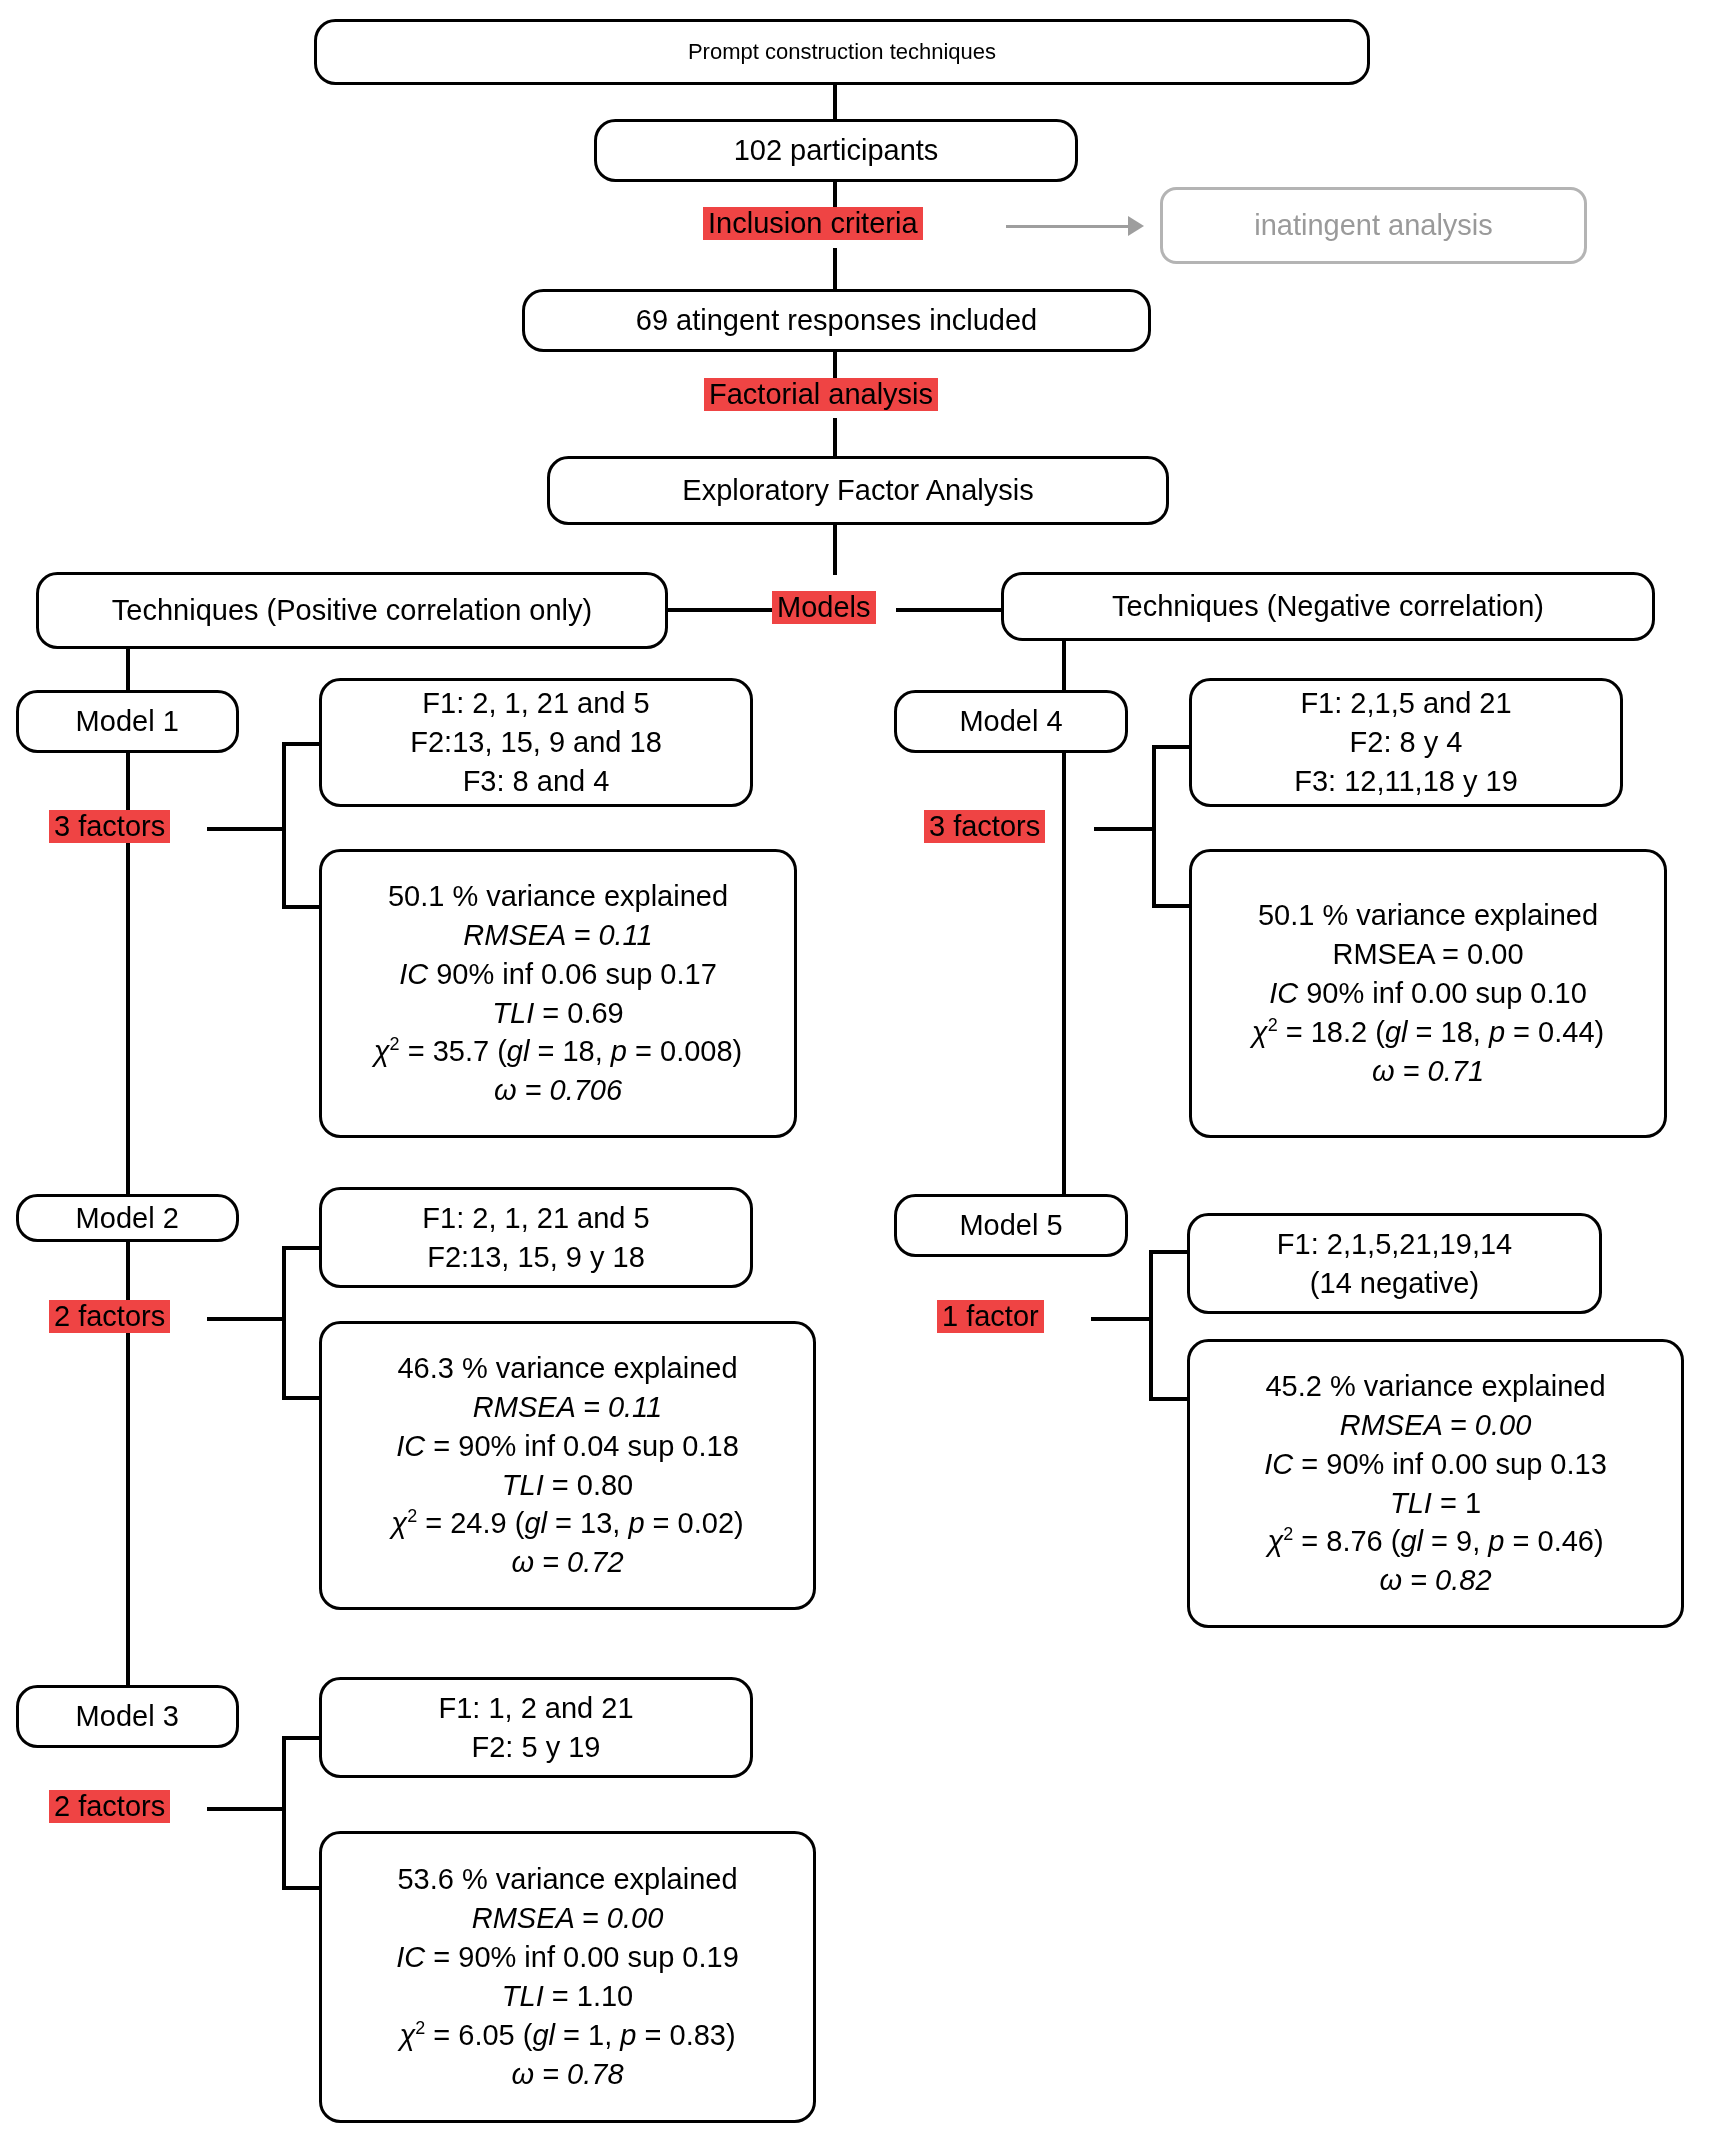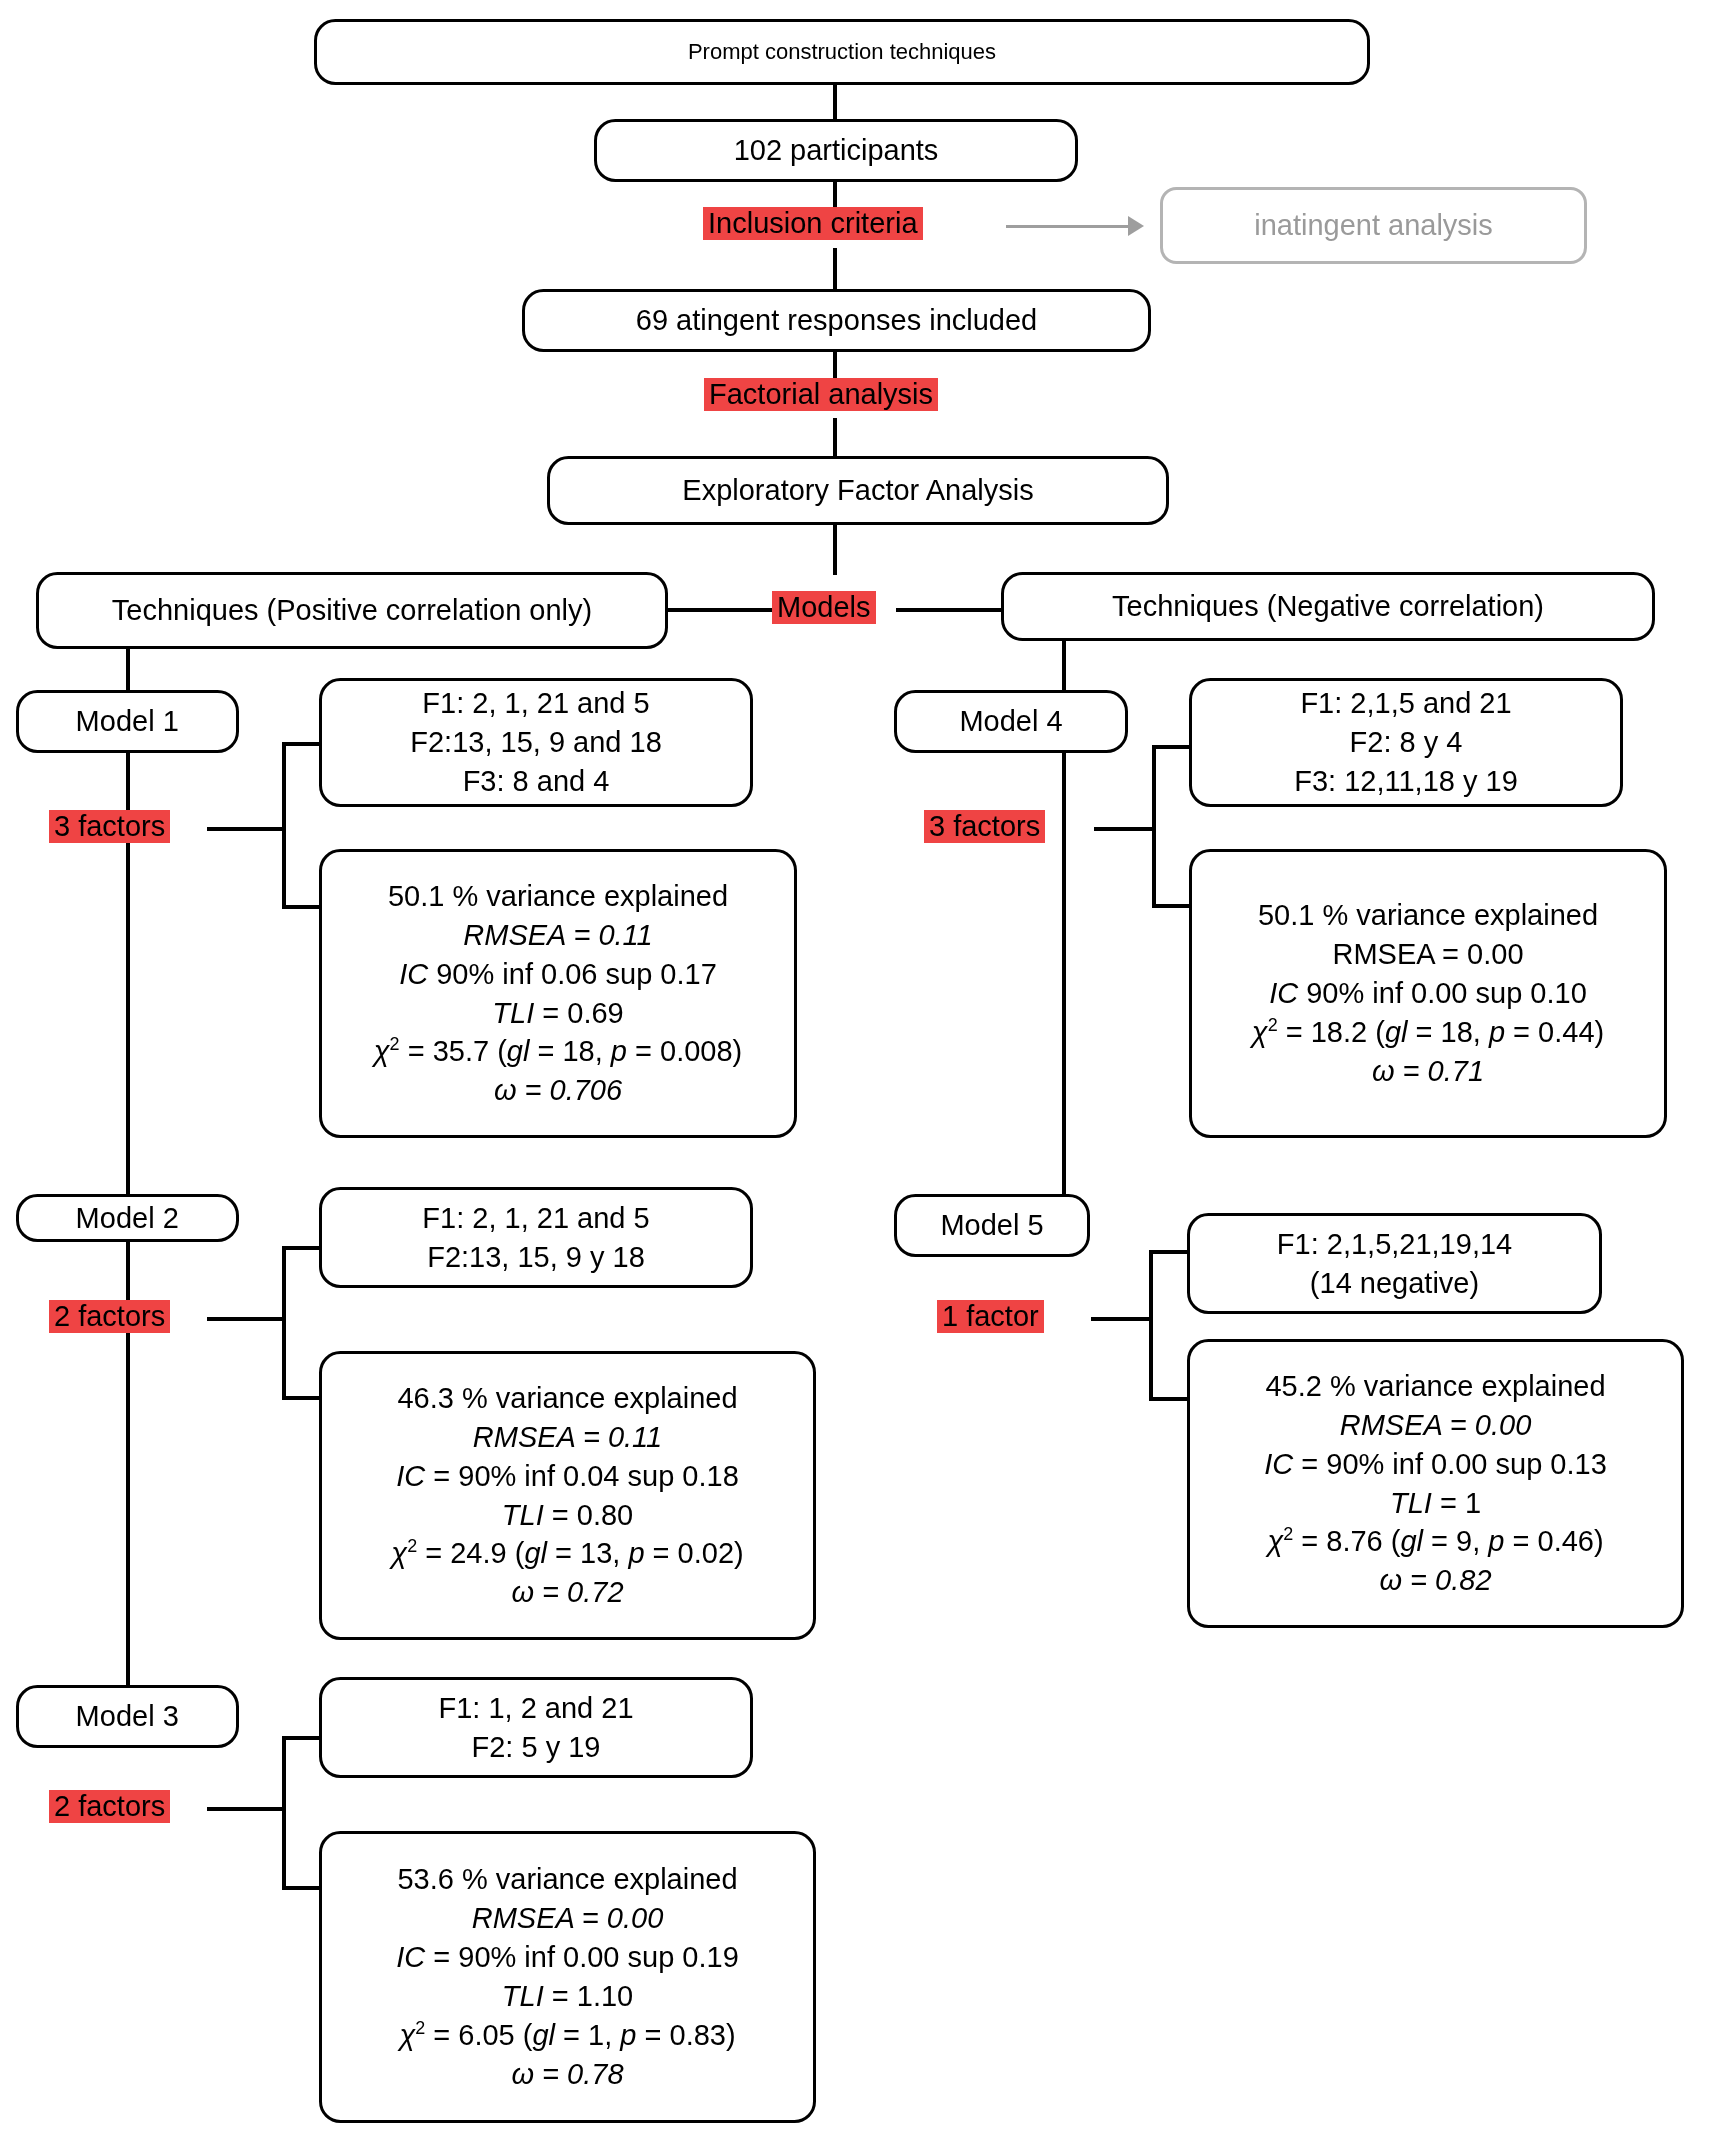--- a/index.html
+++ b/index.html
@@ -178,21 +178,21 @@
       <div class="bh b"></div>
   </div>
 
   <div class="node f46" style="left:319px; top:1187px; width:434px; height:101px;">
     <span class="txt">
       <span>F1: 2, 1, 21 and 5</span><br>
       <span>F2:13, 15, 9 y 18</span>
     </span>
   </div>
 
-  <div class="node f46" style="left:319px; top:1351px; width:497px; height:289px;">
+  <div class="node f46" style="left:319px; top:1321px; width:497px; height:289px;">
     <span class="txt">
       <span>46.3 % variance explained</span><br>
       <span class="ital">RMSEA = 0.11</span><br>
       <span class="ital">IC</span><span> = 90% inf 0.04 sup 0.18</span><br>
       <span class="ital">TLI</span><span> = 0.80</span><br>
       <span class="ital">χ</span><span class="sup">2</span><span> = 24.9 (</span><span class="ital">gl</span><span> = 13, </span><span class="ital">p</span><span> = 0.02)</span><br>
       <span class="ital">ω = 0.72</span>
     </span>
   </div>
 
@@ -253,21 +253,21 @@
   <div class="node f46" style="left:1189px; top:849px; width:478px; height:289px;">
     <span class="txt">
       <span>50.1 % variance explained</span><br>
       <span>RMSEA = 0.00</span><br>
       <span class="ital">IC</span><span> 90% inf 0.00 sup 0.10</span><br>
       <span class="ital">χ</span><span class="sup">2</span><span> = 18.2 (</span><span class="ital">gl</span><span> = 18, </span><span class="ital">p</span><span> = 0.44)</span><br>
       <span class="ital">ω = 0.71</span>
     </span>
   </div>
 
-  <div class="node f46" style="left:894px; top:1194px; width:196px; height:63px;">
+  <div class="node f46" style="left:894px; top:1194px; width:234px; height:63px;">
     <span class="txt">Model 5</span>
   </div>
   <div class="lbl f46" style="left:937px; top:1300px;">
     <span>1 factor</span>
   </div>
   <div class="hline" style="left:1091px; top:1317px; width:60px;"></div>
   <div class="bracket" style="left:1149px; top:1250px; width:38px; height:151px;">
     <div class="bv"></div>
       <div class="bh t"></div>
       <div class="bh b"></div>

